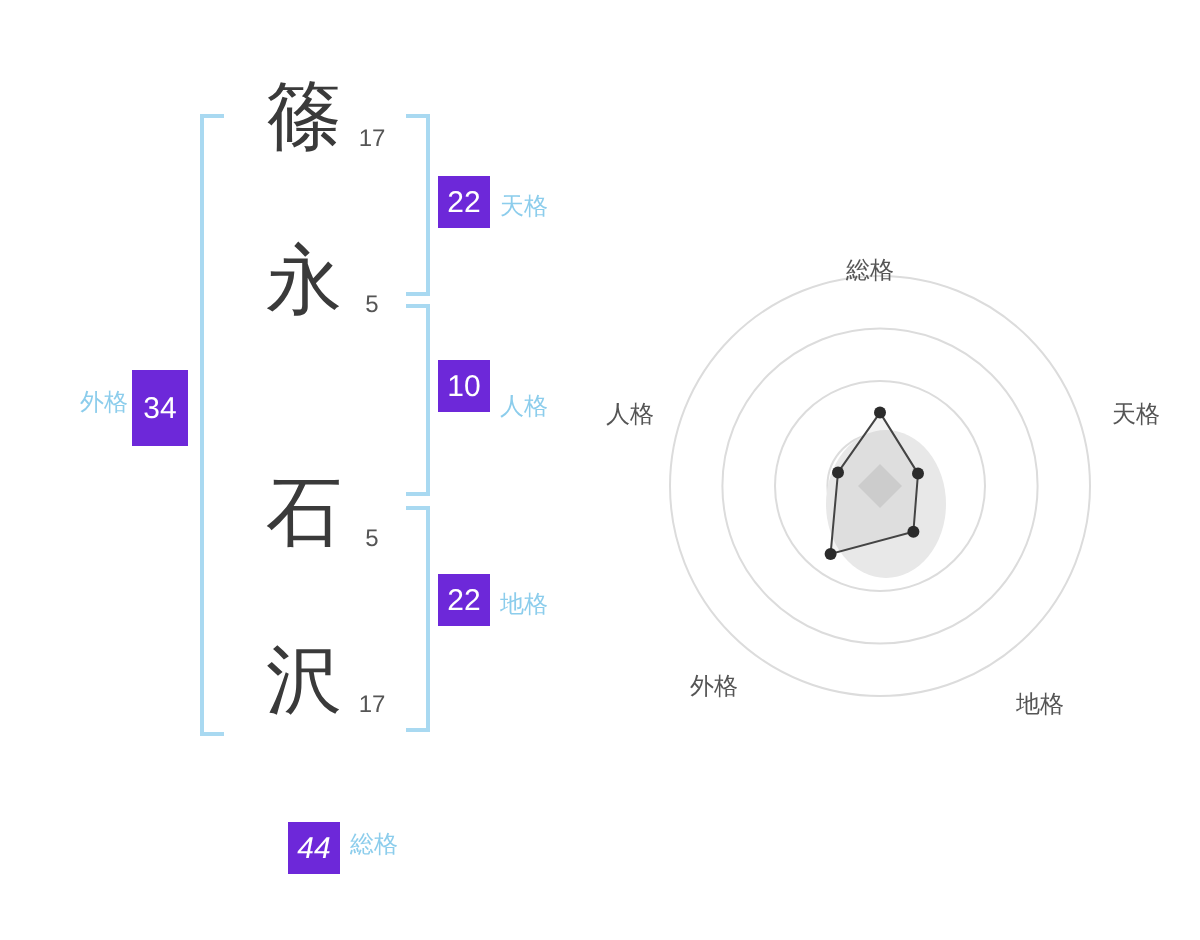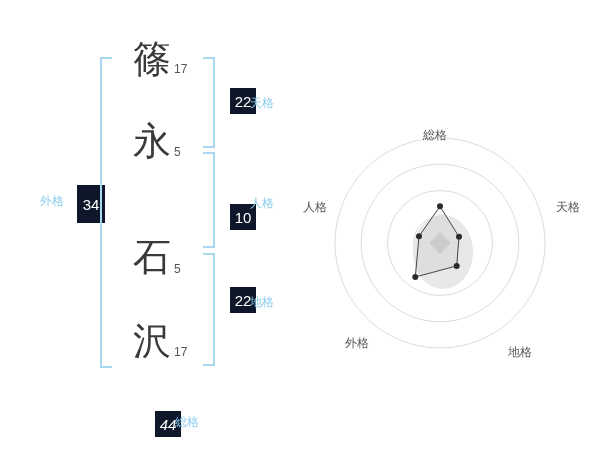--- a/index.html
+++ b/index.html
@@ -2,31 +2,31 @@
 <html><head>
 <meta charset="utf-8">
 <style>
   html,body{margin:0;padding:0;background:#fff;}
   body{font-family:"Liberation Sans","DejaVu Sans",sans-serif;}
   #page{position:relative;width:600px;height:470px;background:#fff;overflow:hidden;}
 
   
   .name-char{position:absolute;left:127px;width:50px;height:46px;
     font-size:38px;line-height:44px;color:#3a3a3a;text-align:center;}
-  .stroke-count{position:absolute;left:174px;width:24px;text-align:left;
+  .stroke-count{position:absolute;left:174px;width:24px;text-align:center;
     font-size:12px;color:#555;}
 
   
   .bracket{position:absolute;width:12px;box-sizing:border-box;}
   .bracket-left{border-left:2px solid #a9d9f1;border-top:2px solid #a9d9f1;border-bottom:2px solid #a9d9f1;}
   .bracket-right{border-right:2px solid #a9d9f1;border-top:2px solid #a9d9f1;border-bottom:2px solid #a9d9f1;}
 
   
-  .kaku-box{position:absolute;width:26px;height:26px;background:#0f172a;color:#fff;
-    font-size:15px;display:flex;align-items:center;justify-content:center;margin-left:11px;}
+  .kaku-box{position:absolute;width:26px;height:26px;background:#6d28d9;color:#fff;
+    font-size:15px;display:flex;align-items:center;justify-content:center;}
   .kaku-box.large{width:28px;height:38px;}
   .kaku-label{position:absolute;font-size:12px;color:#8ccdec;white-space:nowrap;}
 
   
   #radar-wrap{position:absolute;left:330px;top:133px;width:220px;height:220px;}
   .radar-axis-label{position:absolute;font-size:12px;color:#555;white-space:nowrap;}
 </style>
 </head>
 <body>
 
@@ -47,21 +47,21 @@
   <div class="stroke-count" style="top:262px;">5</div>
   <div class="stroke-count" style="top:345px;">17</div>
 
   <div class="bracket bracket-right" style="left:203px;top:57px;height:91px;"></div>
   <div class="bracket bracket-right" style="left:203px;top:152px;height:96px;"></div>
   <div class="bracket bracket-right" style="left:203px;top:253px;height:113px;"></div>
 
   <div class="kaku-box" style="left:219px;top:88px;">22</div>
   <span class="kaku-label" style="left:250px;top:95px;">天格</span>
 
-  <div class="kaku-box" style="left:219px;top:204px;">10</div>
+  <div class="kaku-box" style="left:219px;top:180px;">10</div>
   <span class="kaku-label" style="left:250px;top:195px;">人格</span>
 
   <div class="kaku-box" style="left:219px;top:287px;">22</div>
   <span class="kaku-label" style="left:250px;top:294px;">地格</span>
 
   <div class="kaku-box" style="left:144px;top:411px;font-style:italic;">44</div>
   <span class="kaku-label" style="left:175px;top:414px;">総格</span>
 
   <div id="radar-wrap">
     <svg width="220" height="220" viewBox="0 0 220 220">

